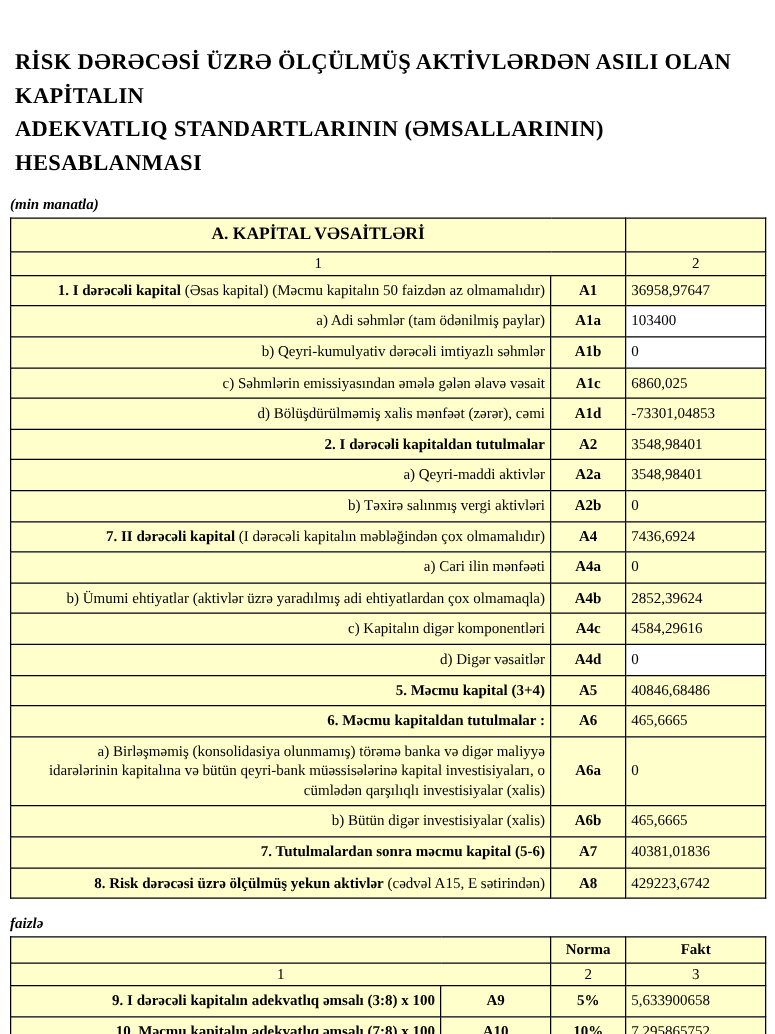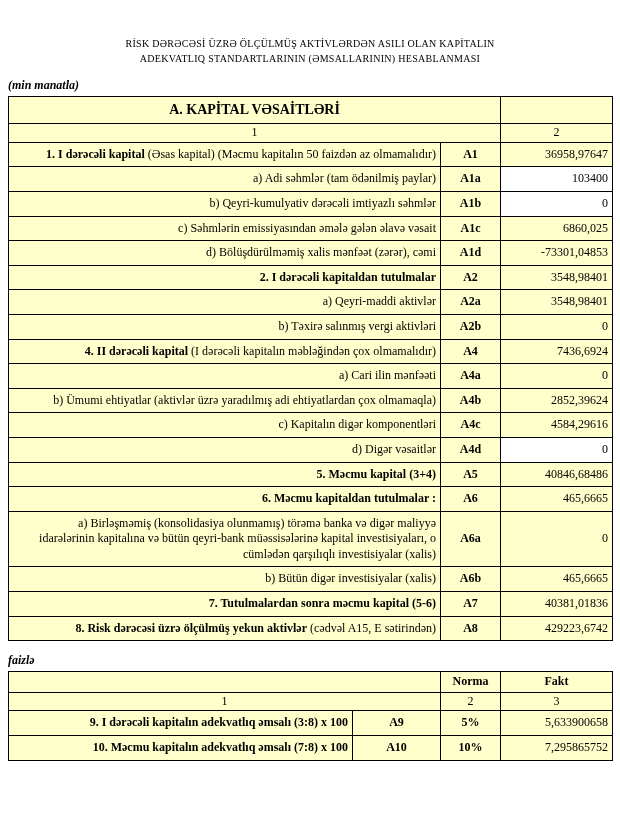--- a/index.html
+++ b/index.html
@@ -8,23 +8,23 @@
     width: 620px;
     min-height: 827px;
     background: #ffffff;
     color: #000;
     font-family: "Liberation Serif", "DejaVu Serif", serif;
   }
   .page { padding: 8px 8px 6px; }
 
   .doc-title {
     margin: 28px 4px 12px;
-    text-align: center;
-    font-size: 10px;
-    font-weight: normal;
+    text-align: left;
+    font-size: 18px;
+    font-weight: bold;
     line-height: 1.5;
     letter-spacing: 0.3px;
   }
 
   .note {
     text-align: left;
     font-style: italic;
     font-weight: bold;
     font-size: 12px;
     margin: 2px 2px 3px 0;
@@ -53,21 +53,21 @@
   }
   .col-num-row th {
     text-align: center;
     font-weight: normal;
     padding: 1px 2px;
   }
   th.group-header { text-align: center; font-weight: bold; padding: 2px; }
   .label-cell { text-align: right; padding-left: 5px; }
   .label-cell.sub { text-indent: 12px; }
   .code-cell { text-align: center; font-weight: bold; }
-  .value-cell { text-align: right; padding-right: 6px; }
+  .value-cell { text-align: left; padding-right: 6px; }
   .value-cell.white { background: var(--white-bg, #FFFFFF); }
   .norma-cell { text-align: center; font-weight: bold; }
 
   .col-label  { width: 432px; }
   .col-code   { width: 60px;  }
   .col-value  { width: 112px; }
   .col-label-b { width: 344px; }
   .col-code-b  { width: 88px;  }
   .col-norma   { width: 60px;  }
 </style>
@@ -134,21 +134,21 @@
           <td class="label-cell sub">a) Qeyri-maddi aktivlər</td>
           <td class="code-cell">A2a</td>
           <td class="value-cell">3548,98401</td>
         </tr>
         <tr>
           <td class="label-cell sub">b) Təxirə salınmış vergi aktivləri</td>
           <td class="code-cell">A2b</td>
           <td class="value-cell">0</td>
         </tr>
         <tr>
-          <td class="label-cell"><b>4. II dərəcəli  kapital</b> (I dərəcəli  kapitalın  məbləğindən çox olmamalıdır)</td>
+          <td class="label-cell"><b>7. II dərəcəli  kapital</b> (I dərəcəli  kapitalın  məbləğindən çox olmamalıdır)</td>
           <td class="code-cell">A4</td>
           <td class="value-cell">7436,6924</td>
         </tr>
         <tr>
           <td class="label-cell sub">a) Cari ilin mənfəəti</td>
           <td class="code-cell">A4a</td>
           <td class="value-cell">0</td>
         </tr>
         <tr>
           <td class="label-cell sub">b) Ümumi ehtiyatlar (aktivlər üzrə yaradılmış adi ehtiyatlardan çox olmamaqla)</td>

